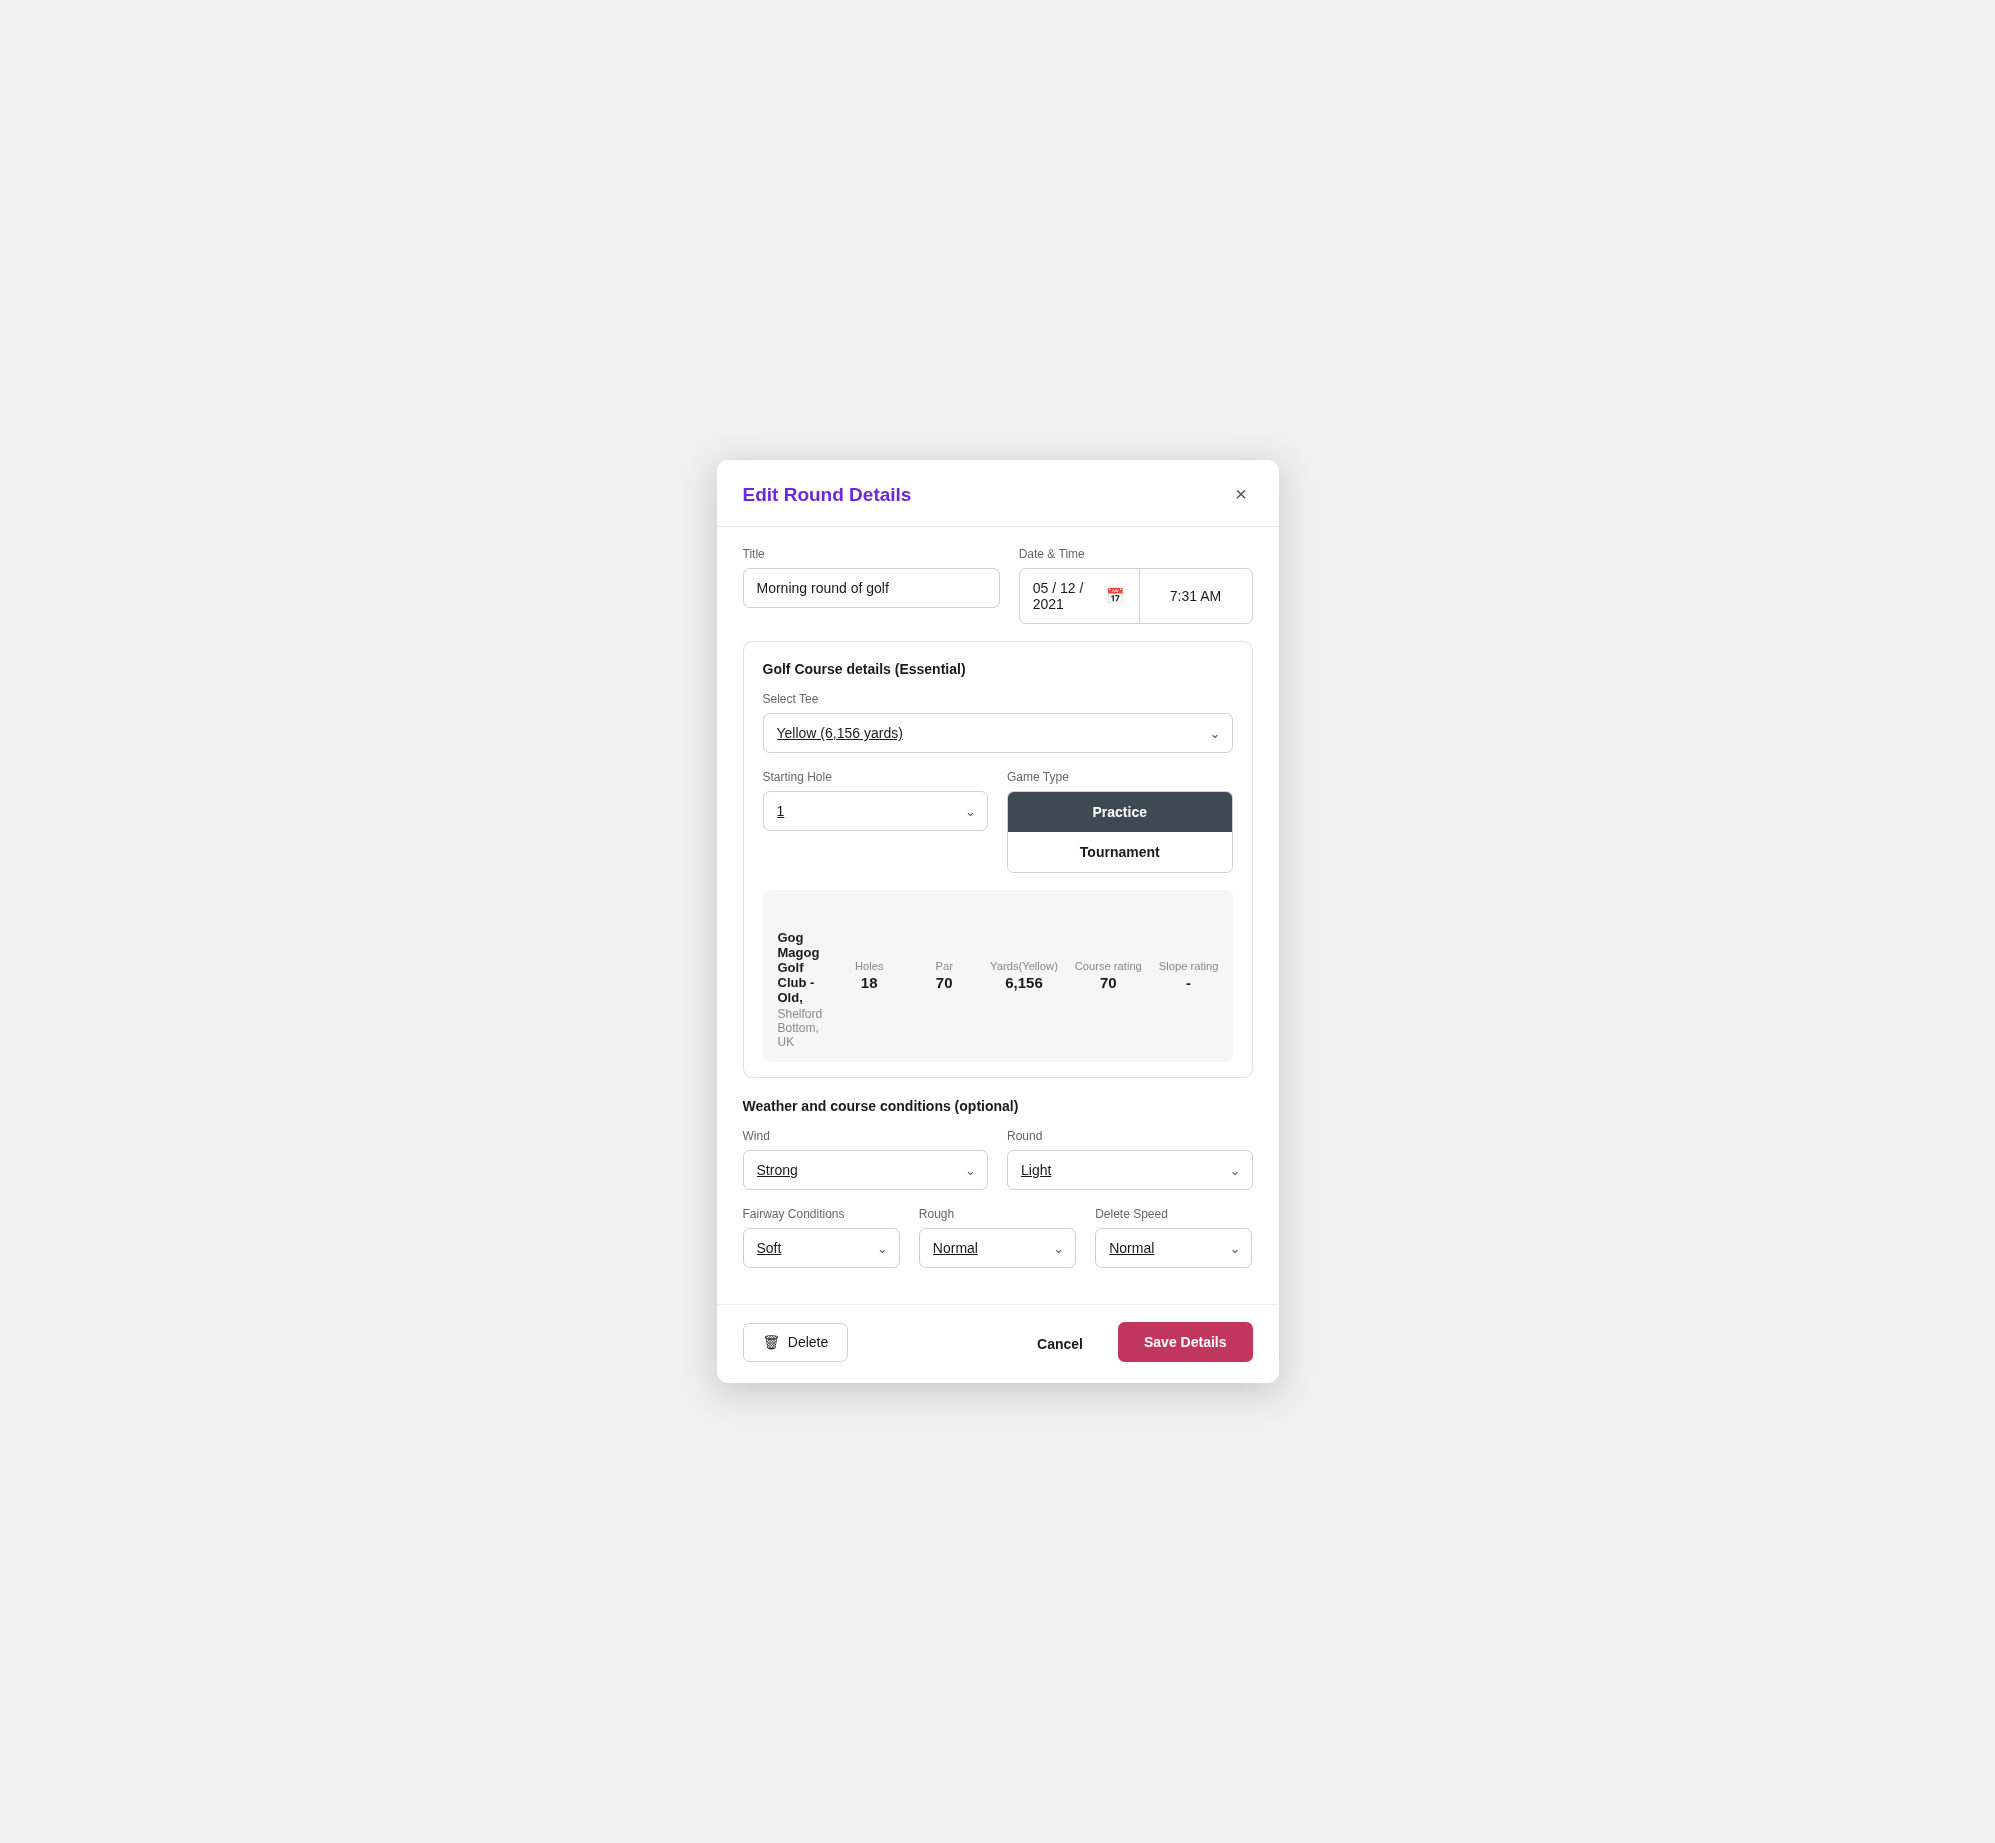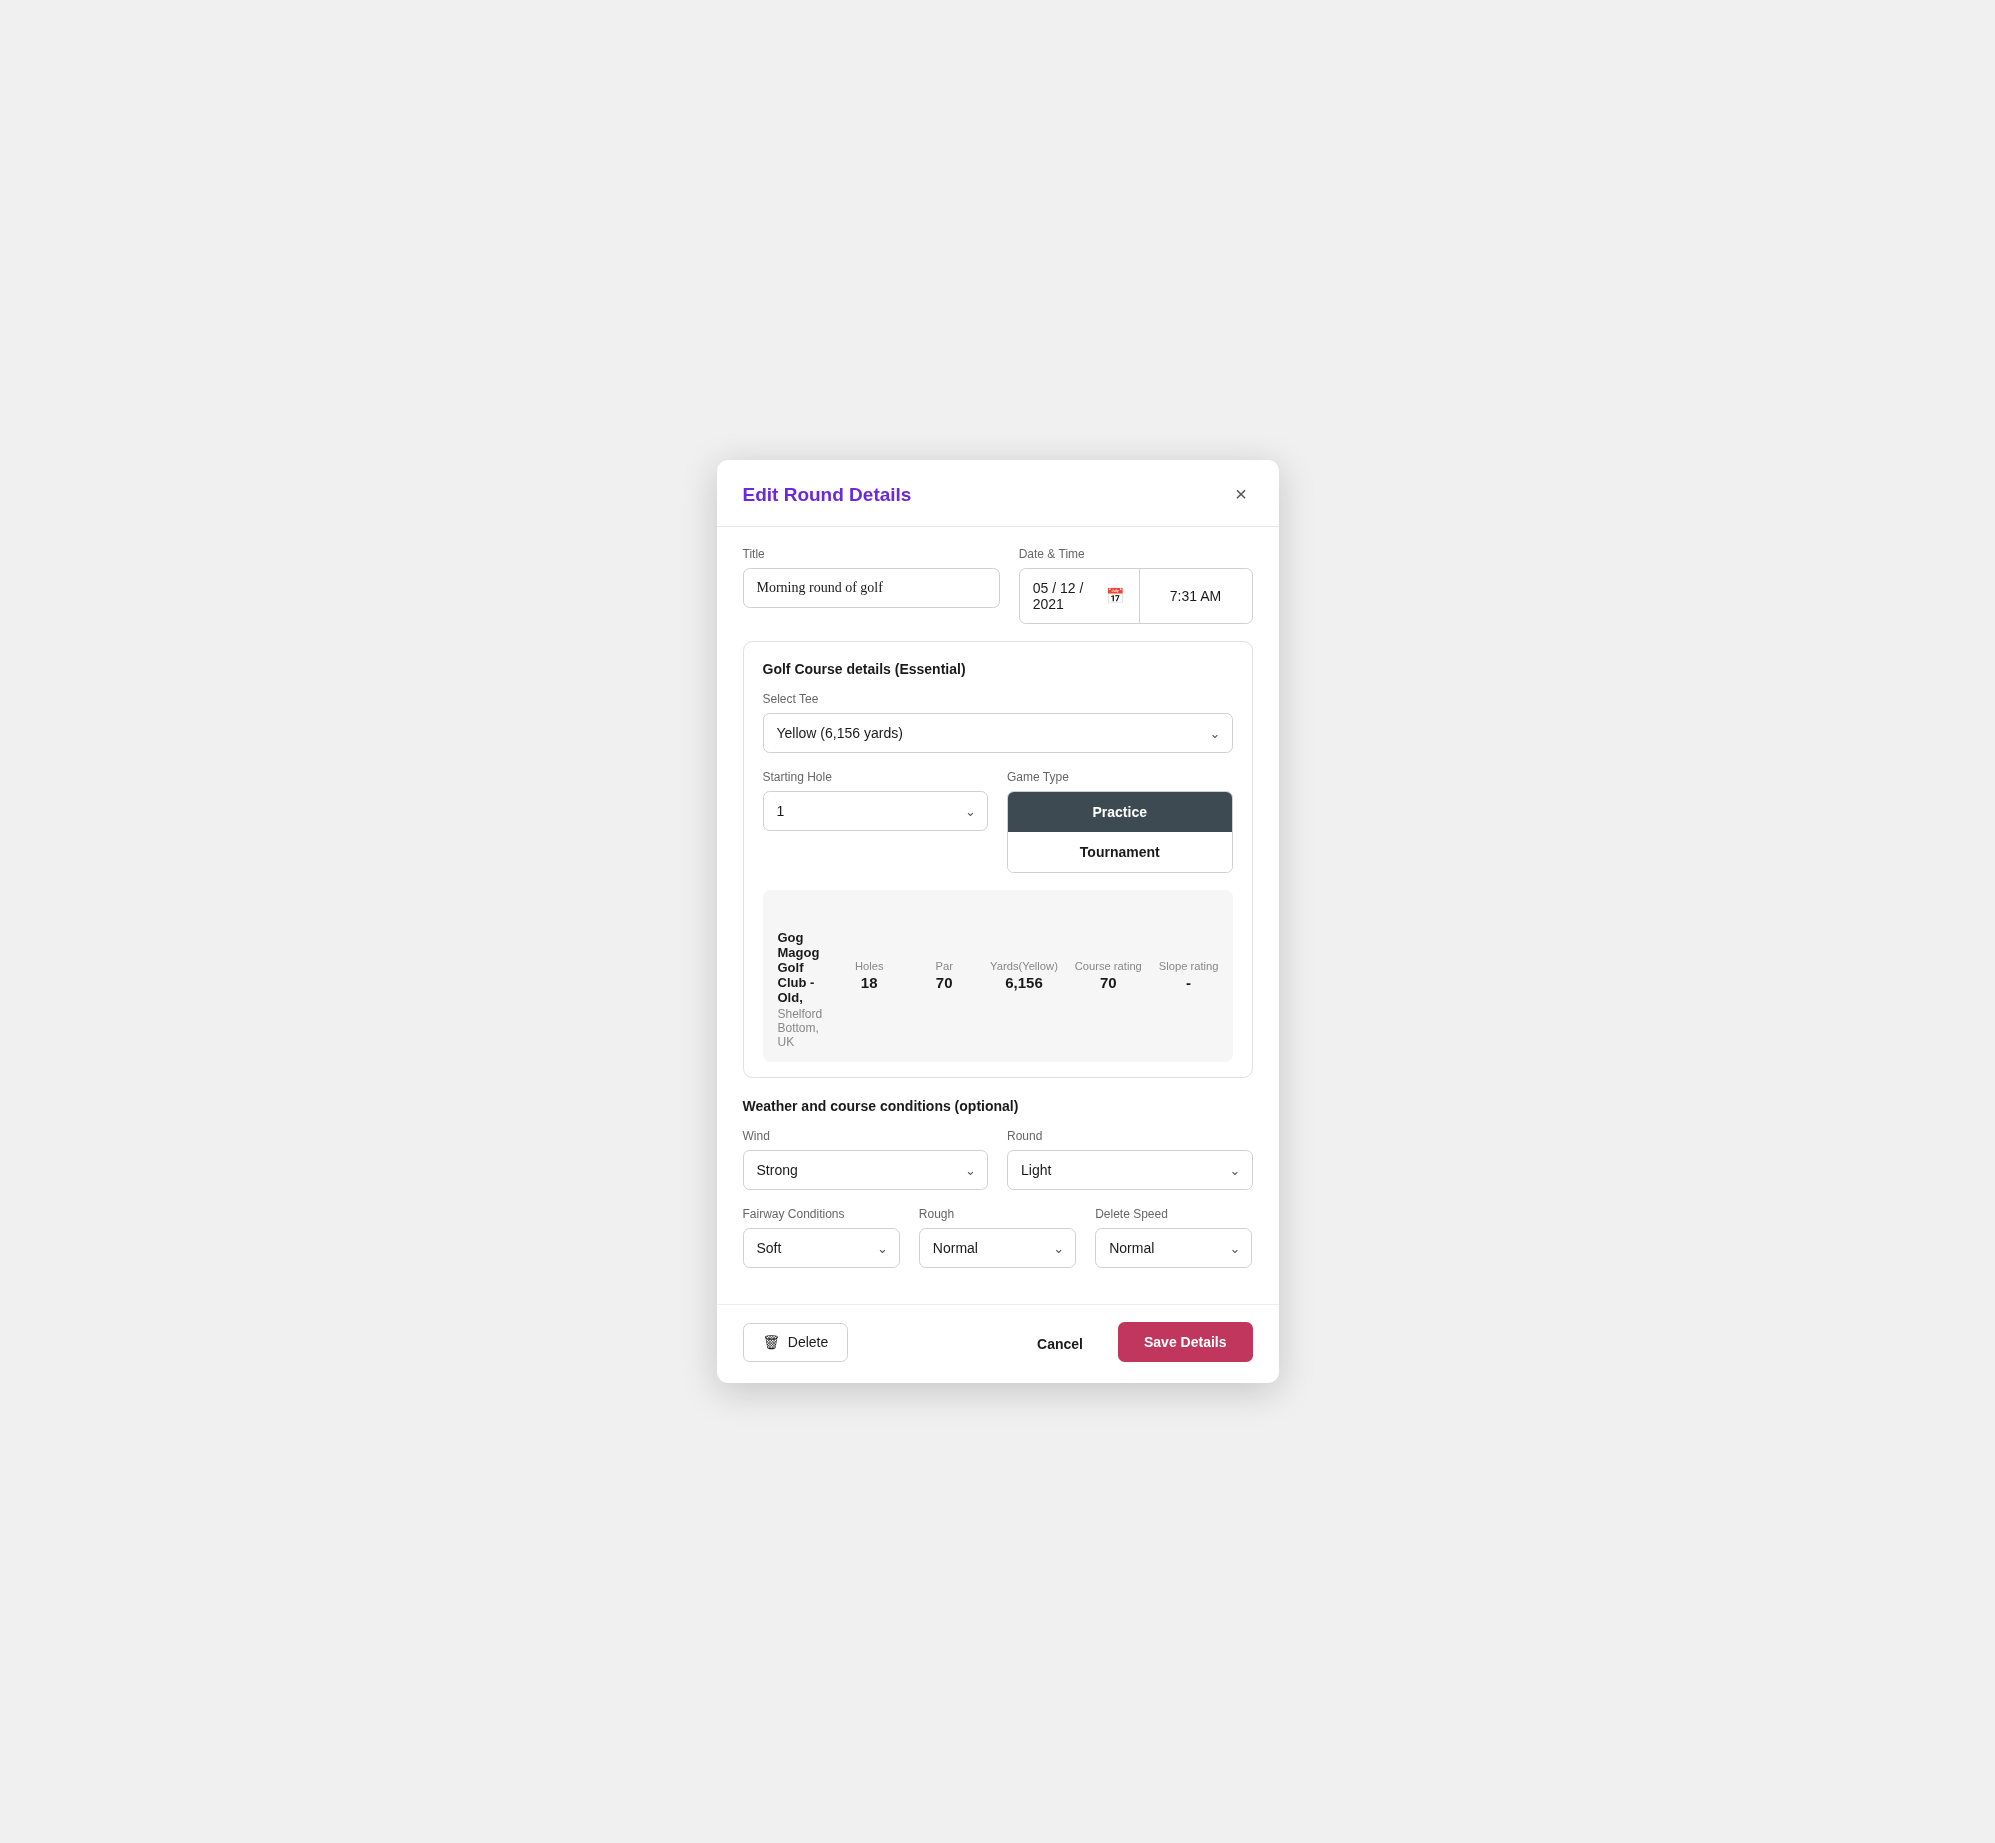--- a/index.html
+++ b/index.html
@@ -63,21 +63,20 @@
     }
     .form-input {
       border: 1.4px solid #d0d0d0;
       border-radius: 6.6px;
       padding: 11.2px 13px;
       font-size: 14px;
       color: #1a1a1a;
       outline: none;
       background: #fff;
       width: 100%;
-      font-family: Liberation Serif, serif;
     }
     .date-time-row {
       display: flex;
       gap: 0;
       border: 1.4px solid #d0d0d0;
       border-radius: 6.6px;
       overflow: hidden;
     }
     .date-part {
       display: flex;
@@ -152,20 +151,21 @@
       appearance: none;
       border: 1.4px solid #d0d0d0;
       border-radius: 6.6px;
       padding: 11.2px 36px 11.2px 13px;
       font-size: 14px;
       color: #1a1a1a;
       background: #fff;
       width: 100%;
       cursor: pointer;
       outline: none;
+      text-decoration: underline;
     }
     .chevron-icon {
       position: absolute;
       right: 12px;
       top: 50%;
       transform: translateY(-50%);
       color: #555;
       font-size: 13px;
       pointer-events: none;
     }

